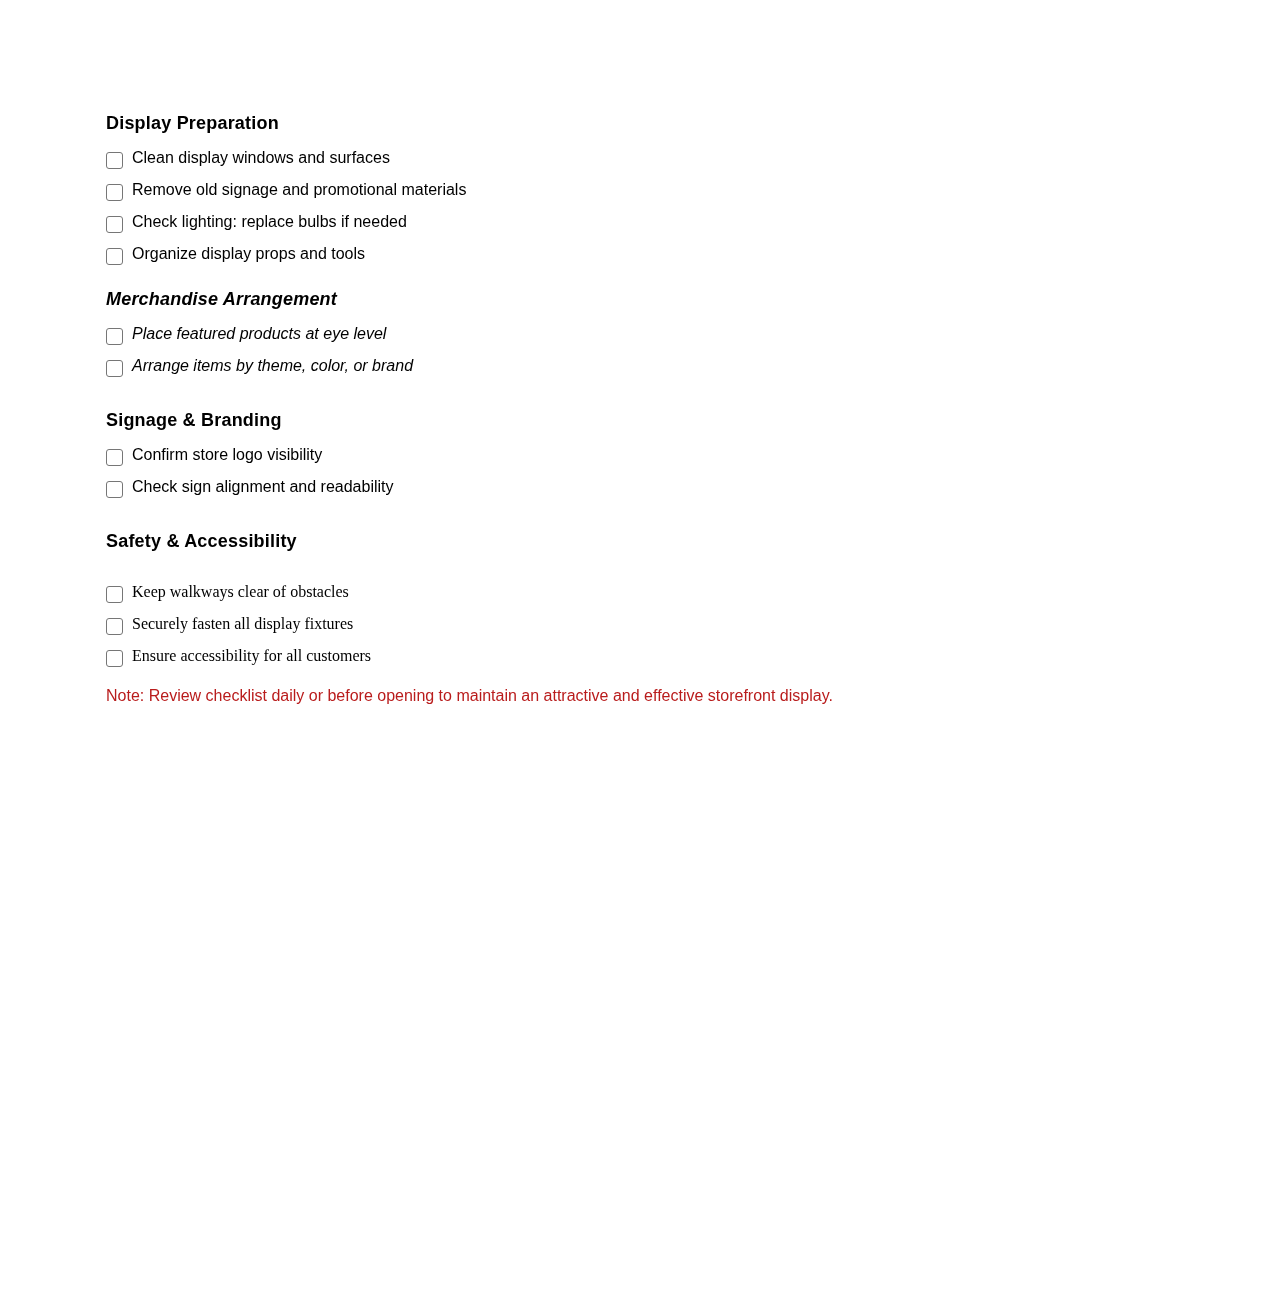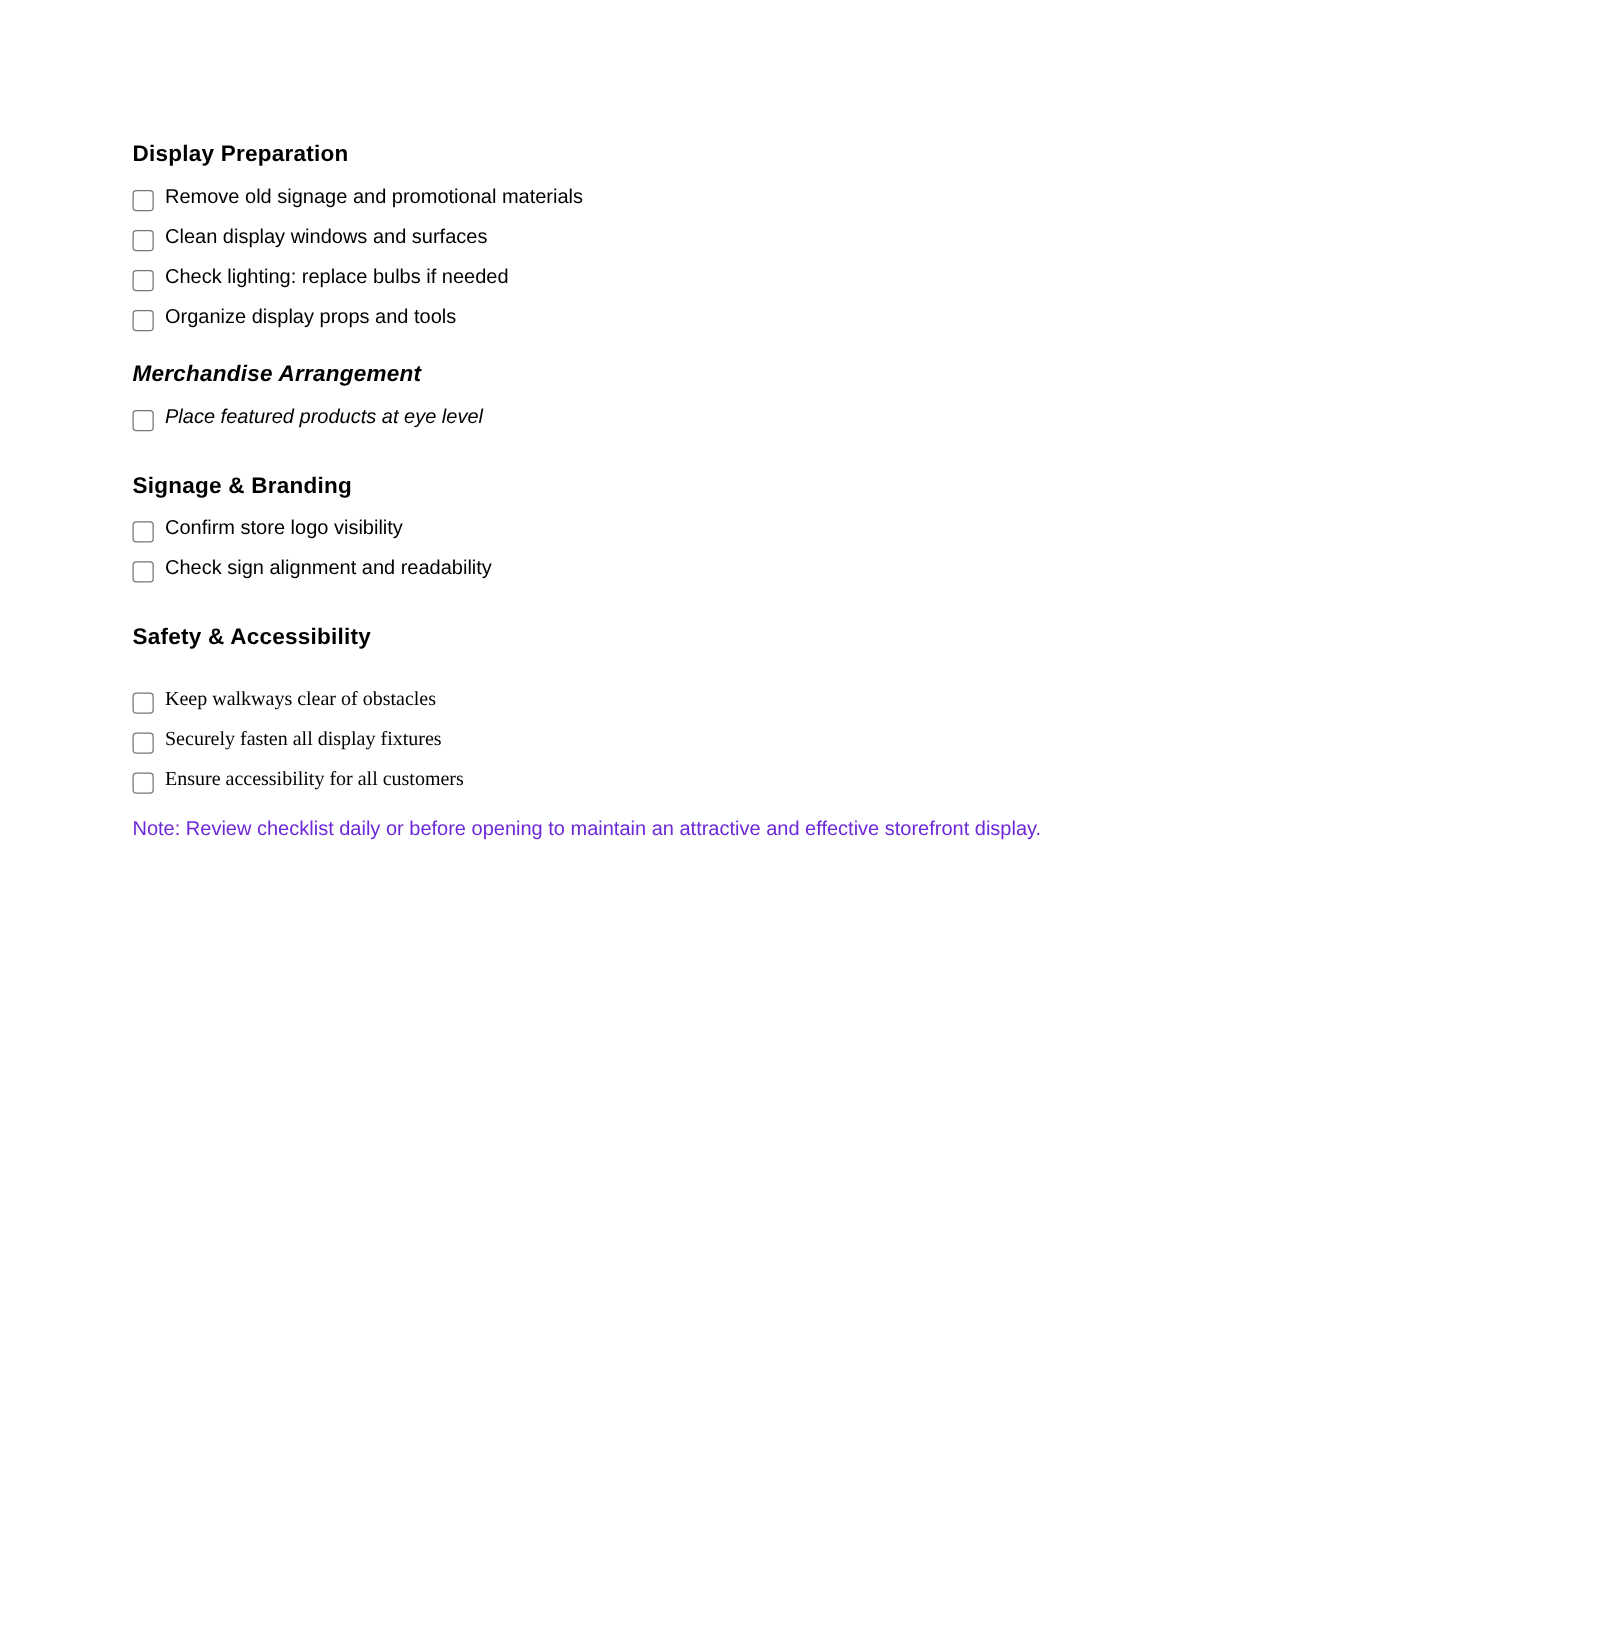--- a/index.html
+++ b/index.html
@@ -4,55 +4,59 @@
 <style>
   html, body { margin:0; padding:0; background:#ffffff; }
   body { width:1278px; height:1300px; font-family:"Liberation Sans", sans-serif; color:#000; }
   .page { position:absolute; left:106px; top:82px; width:1060px; }
   h1 { margin:0; font-size:32px; font-weight:bold; line-height:40px; height:40px; }
   .section { margin-top:0; }
   h2 { margin:0; font-size:18px; font-weight:bold; line-height:22px; letter-spacing:0.2px; }
   ul { list-style:none; margin:0; padding:0; }
   li { display:flex; align-items:center; height:32px; font-size:16px; }
   .cb { width:15px; height:15px; border:1px solid #767676; border-radius:3px; margin-right:9px; box-sizing:content-box; flex:0 0 auto; margin-top:4px; background:#fff; }
-  .note { font-size:16px; color:#6d28d9; margin-top:0; line-height:20px; }
+  .note { font-size:16px; color:#b91c1c; margin-top:0; line-height:20px; }
 </style>
 </head>
 <body>
 
 <div class="page">
 
   <div class="section" style="margin-top:30px;">
     <h2>Display Preparation</h2>
     <ul style="margin-top:8px;">
       <li>
           <span class="cb"></span>
-          <span>Remove old signage and promotional materials</span>
+          <span>Clean display windows and surfaces</span>
         </li>
       <li>
           <span class="cb"></span>
-          <span>Clean display windows and surfaces</span>
+          <span>Remove old signage and promotional materials</span>
         </li>
       <li>
           <span class="cb"></span>
           <span>Check lighting: replace bulbs if needed</span>
         </li>
       <li>
           <span class="cb"></span>
           <span>Organize display props and tools</span>
         </li>
     </ul>
   </div>
 
   <div class="section" style="margin-top:18px;font-style:italic;">
     <h2>Merchandise Arrangement</h2>
     <ul style="margin-top:8px;">
       <li>
           <span class="cb"></span>
           <span>Place featured products at eye level</span>
+        </li>
+      <li>
+          <span class="cb"></span>
+          <span>Arrange items by theme, color, or brand</span>
         </li>
     </ul>
   </div>
 
   <div class="section" style="margin-top:27px;">
     <h2>Signage &amp; Branding</h2>
     <ul style="margin-top:8px;">
       <li>
           <span class="cb"></span>
           <span>Confirm store logo visibility</span>

